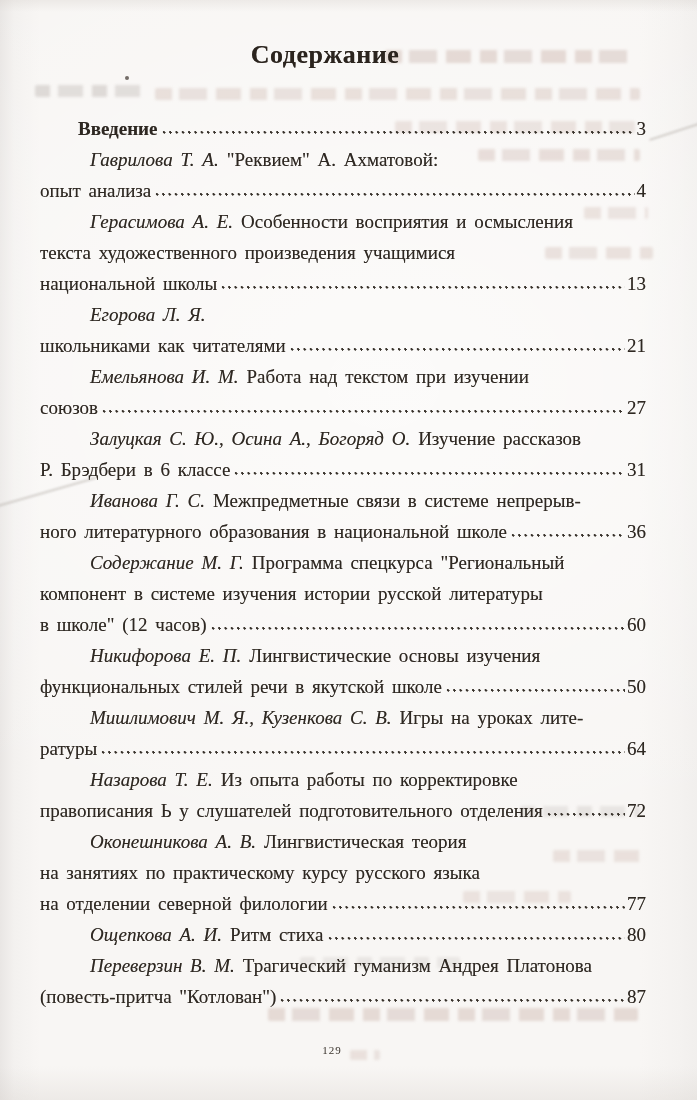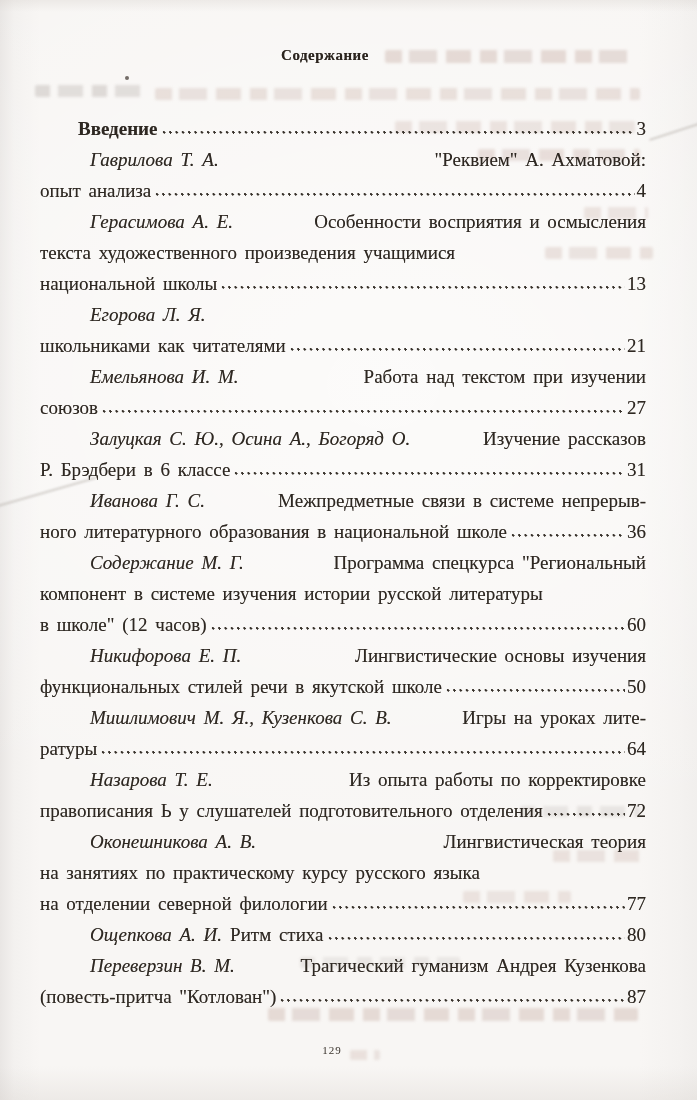--- a/index.html
+++ b/index.html
@@ -27,21 +27,21 @@
     background: linear-gradient(180deg, rgba(210,204,199,0.30), rgba(210,204,199,0));
     pointer-events: none;
   }
 
   .page-content {
     position: absolute;
     left: 40px; top: 42px; width: 606px;
   }
 
   .doc-title {
-    font-size: 15px;
+    font-size: 26px;
     font-weight: bold;
     line-height: 26px;
     text-align: center;
     margin-right: 36px;
     letter-spacing: 0.5px;
     color: #2b241e;
     text-shadow: 0 0 0.5px rgba(43,36,30,0.55);
   }
 
   .toc-list {
@@ -51,21 +51,21 @@
   .toc-line {
     display: flex;
     align-items: baseline;
     height: 31px;
     line-height: 31px;
     font-size: 19px;
     word-spacing: 3px;
     white-space: nowrap;
     text-shadow: 0 0 0.5px rgba(46,40,34,0.45);
   }
-  .toc-line.indent { padding-left: 38px; justify-content: space-between; }
+  .toc-line.indent { padding-left: 38px; }
 
   .author {
     font-style: italic;
     margin-right: 8px;
     margin-left: 12px;
   }
   .bold-text { font-weight: bold; }
 
   .leader {
     flex: 1 1 auto;
@@ -257,21 +257,21 @@
         <span class="pgnum">77</span>
       </div>
       <div class="toc-line indent">
         <span class="author">Ощепкова А. И.</span>
         <span class="plain">Ритм стиха</span>
         <span class="leader"></span>
         <span class="pgnum">80</span>
       </div>
       <div class="toc-line indent">
         <span class="author">Переверзин В. М.</span>
-        <span class="plain">Трагический гуманизм Андрея Кузенкова</span>
+        <span class="plain">Трагический гуманизм Андрея Платонова</span>
       </div>
       <div class="toc-line">
         <span class="plain">(повесть-притча "Котлован")</span>
         <span class="leader"></span>
         <span class="pgnum">87</span>
       </div>
     </div>
 </div>
 
 <div class="folio">129</div>

